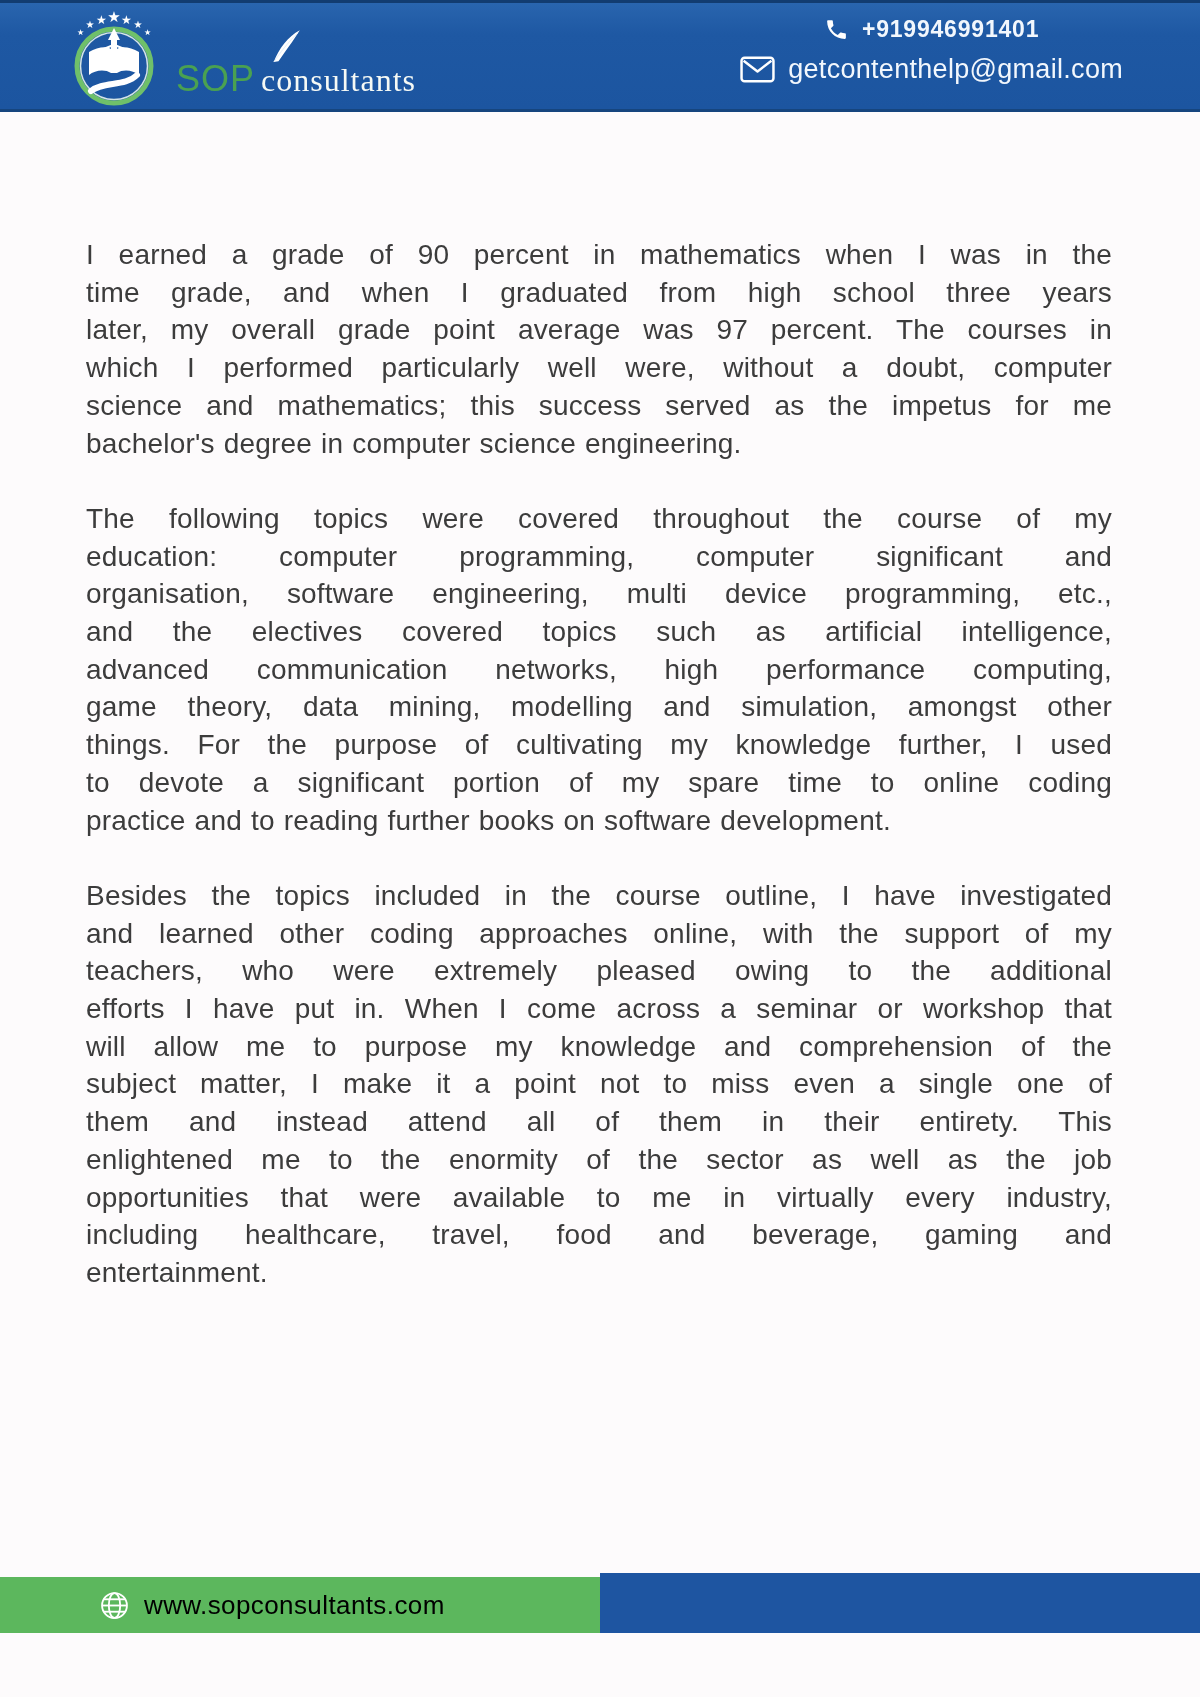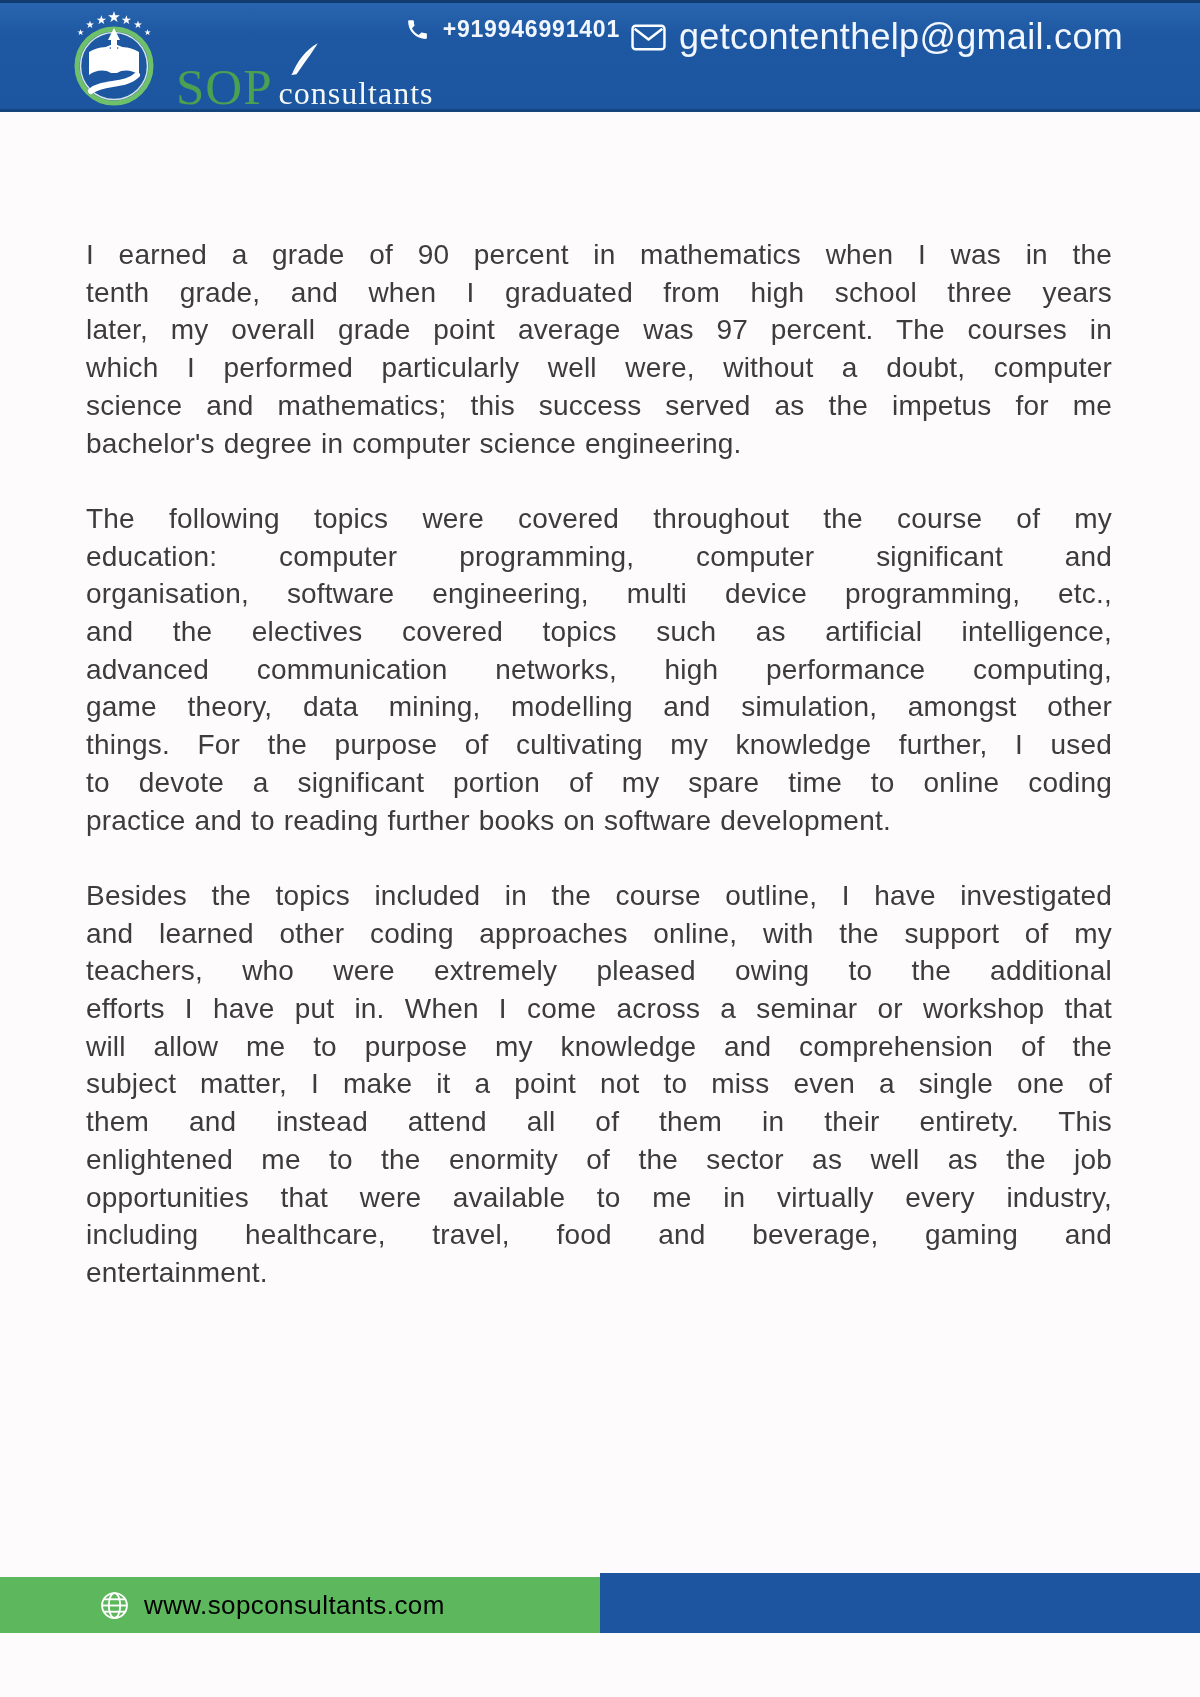--- a/index.html
+++ b/index.html
@@ -17,36 +17,36 @@
     background:linear-gradient(180deg,#2a66af 0%, #1e58a3 32%, #1c55a0 100%);
     border-bottom:3px solid #16457e;
     box-sizing:border-box;
   }
   .header-top-edge { position:absolute; top:0; left:0; width:100%; height:3px; background:#123c70; }
 
   .emblem { position:absolute; left:62px; top:2px; width:104px; height:106px; }
 
   .brand { position:absolute; left:176px; top:58px; display:flex; align-items:baseline; }
   .brand-sop {
-    font-family:Liberation Serif, serif;
-    font-size:51px; color:#4aa151; letter-spacing:1px; font-weight:500;
+    font-family:Liberation Sans, sans-serif;
+    font-size:36px; color:#4aa151; letter-spacing:1px; font-weight:500;
   }
   .brand-cons {
     font-family:"Liberation Serif", serif;
     font-size:32px; color:#f5f9f5; margin-left:6px; letter-spacing:1px; position:relative;
   }
   .quill { position:absolute; left:12px; top:-40px; width:26px; height:48px; transform:rotate(8deg); }
 
   .contact {
     position:absolute; right:77px; top:16px;
-    display:flex; flex-direction:row; align-items:flex-start; gap:11px;
+    display:flex; flex-direction:column; align-items:center; gap:11px;
   }
   .contact-row { display:flex; align-items:center; gap:13px; color:#f2f7fd; }
   .phone-text { font-size:23px; font-weight:700; letter-spacing:0.8px; }
-  .email-text { font-size:36px; font-weight:500; letter-spacing:0.3px; }
+  .email-text { font-size:27px; font-weight:500; letter-spacing:0.3px; }
 
   
   .main { position:absolute; left:86px; top:236px; width:1026px; color:#3c3c3c; }
   .para { margin:0 0 37.7px 0; }
   .para:last-child { margin-bottom:16px; }
   .line {
     font-size:28px; line-height:37.7px;
     letter-spacing:0.2px; word-spacing:1px;
     text-align:justify; text-align-last:justify;
   }
@@ -130,21 +130,21 @@
         <path d="M3.5,4.5 L17,15 L30.5,4.5" fill="none" stroke="#ffffff" stroke-width="2.4" stroke-linejoin="round"></path>
       </svg>
       <span class="email-text">getcontenthelp@gmail.com</span>
     </div>
   </div>
 </div>
 
 <div class="main" id="paragraphs">
     <div class="para">
       <div class="line">I earned a grade of 90 percent in mathematics when I was in the</div>
-      <div class="line">tenth grade, and when I graduated from high school three years</div>
+      <div class="line">time grade, and when I graduated from high school three years</div>
       <div class="line">later, my overall grade point average was 97 percent. The courses in</div>
       <div class="line">which I performed particularly well were, without a doubt, computer</div>
       <div class="line">science and mathematics; this success served as the impetus for me</div>
       <div class="line last">bachelor's degree in computer science engineering.</div>
     </div>
     <div class="para">
       <div class="line">The following topics were covered throughout the course of my</div>
       <div class="line">education: computer programming, computer significant and</div>
       <div class="line">organisation, software engineering, multi device programming, etc.,</div>
       <div class="line">and the electives covered topics such as artificial intelligence,</div>

